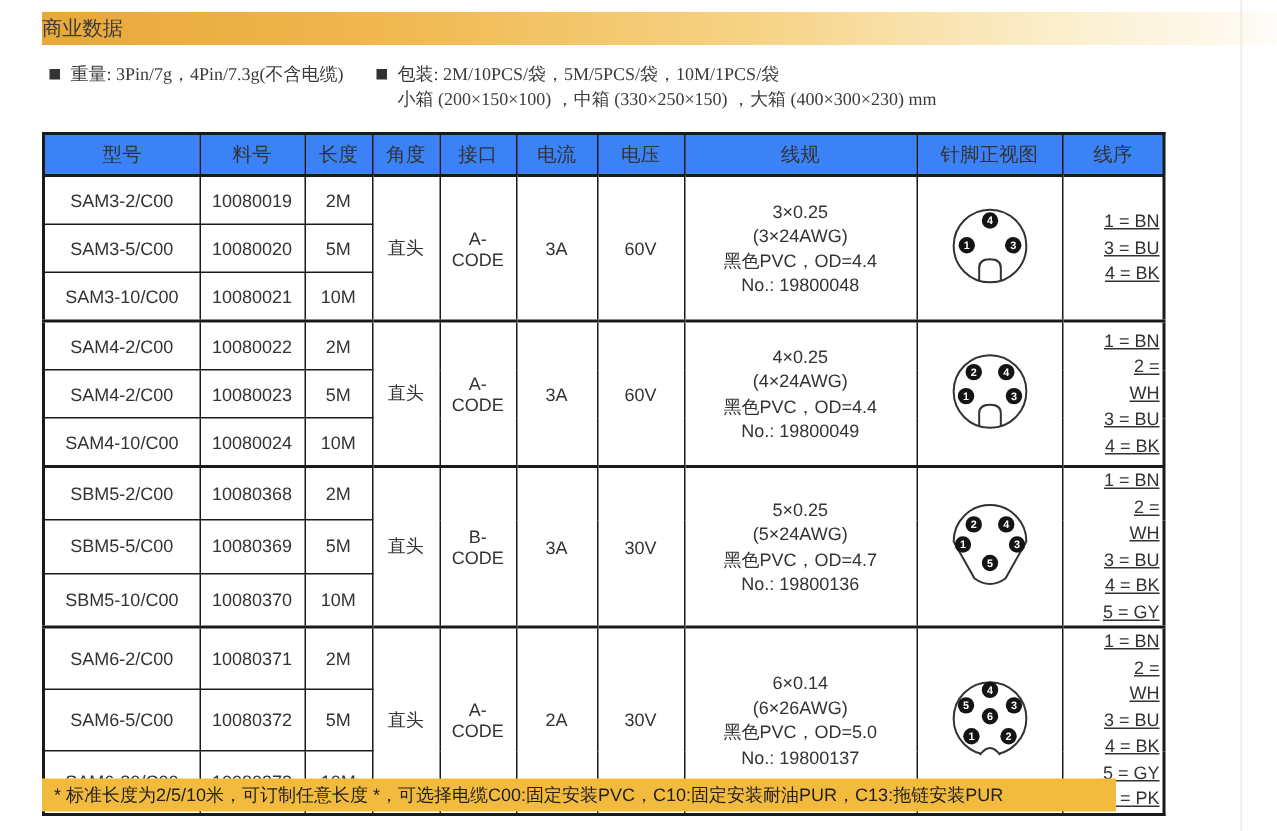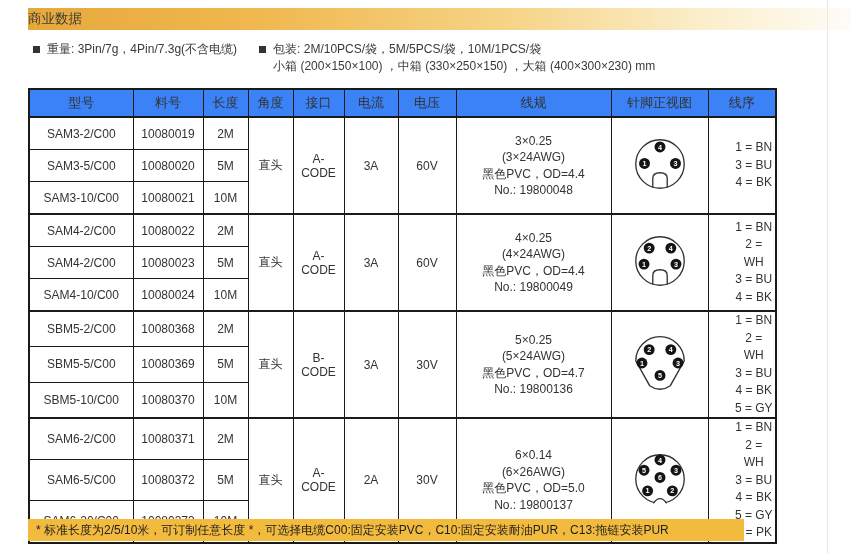--- a/index.html
+++ b/index.html
@@ -10,37 +10,37 @@
   }
   .title-bar{
     position:absolute;left:28px;top:8px;right:0;height:22px;box-sizing:border-box;
     background:linear-gradient(90deg,#E7A83B 0%,#F0B84F 28%,#F6D386 58%,#FBEECB 82%,#FEFCF7 100%);
     font-size:13.5px;line-height:22px;color:#3b3b3b;
   }
   .bullets{
     position:absolute;left:33px;top:41px;font-size:12px;color:#3a3a3a;
     display:flex;gap:22px;white-space:nowrap;
   }
-  .bullet-item{line-height:17px;}
+  .bullet-item{line-height:17px;font-family:Liberation Serif, serif;}
   .bsq{display:inline-block;width:7px;height:7px;background:#333;margin-right:7px;}
   .indent2{padding-left:14px;}
   .tbl-wrap{position:absolute;left:28px;top:88px;}
   table{border-collapse:collapse;table-layout:fixed;width:747px;border:2px solid #1a1a1a;}
   th{
     background:#3b82f6;border:1px solid #1a1a1a;border-bottom:2px solid #1a1a1a;
     height:26px;font-size:13px;font-weight:normal;color:#333;padding:0;
   }
   td{
     border:1px solid #1a1a1a;text-align:center;vertical-align:middle;
     font-size:12px;color:#333;height:31px;padding:0 2px;background:#fff;
   }
   tr.tall td{height:33px;}
   td.gtop{border-top:2px solid #1a1a1a;}
   td.spec div{line-height:16.5px;}
-  td.wires{text-align:center;padding-left:26px;}
+  td.wires{text-align:right;padding-left:26px;text-decoration:underline;}
   td.wires div{line-height:17.5px;}
   td.pinview{padding:0;}
   .footer-bar{
     position:absolute;left:28px;top:519px;width:716px;height:22px;box-sizing:border-box;
     background:#F3BB3E;font-size:12px;line-height:22px;padding-left:8px;color:#1f1f1f;
     white-space:nowrap;
   }
   .page-edge{position:absolute;left:827px;top:0;width:1px;height:554px;background:#e9e9e6;}
   svg text.pnum{fill:#fff;font-size:7px;font-weight:bold;font-family:"Liberation Sans",sans-serif;}
   svg .outline{fill:none;stroke:#333;stroke-width:1.3;}

